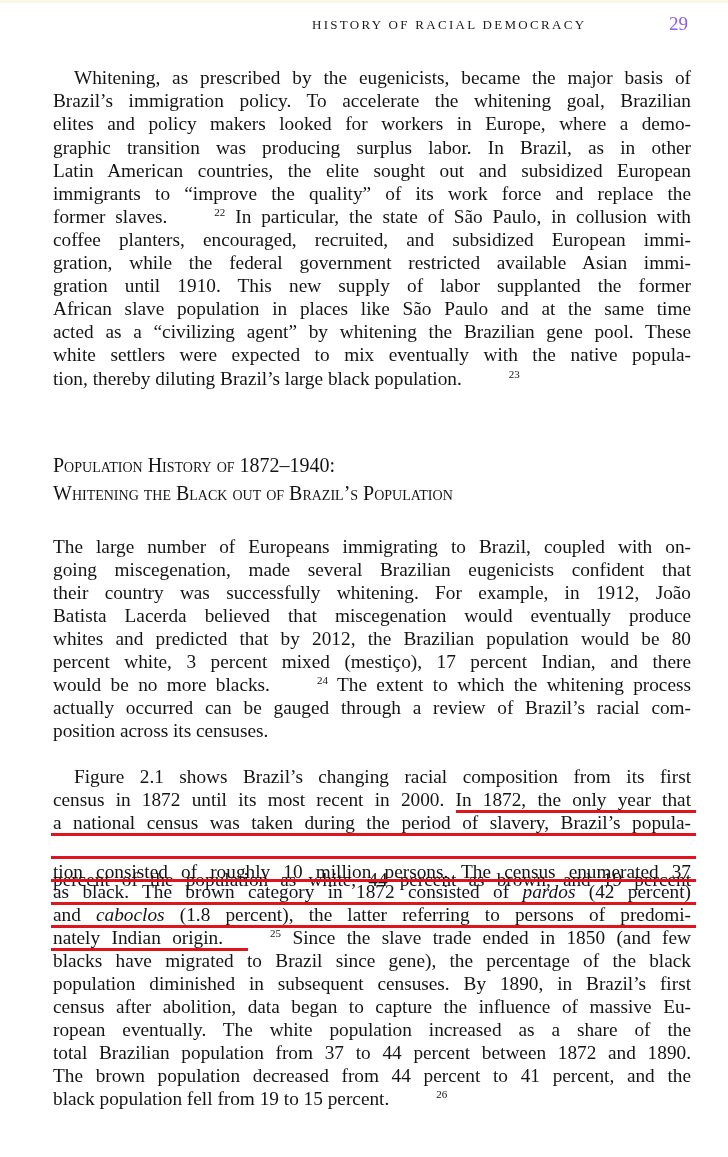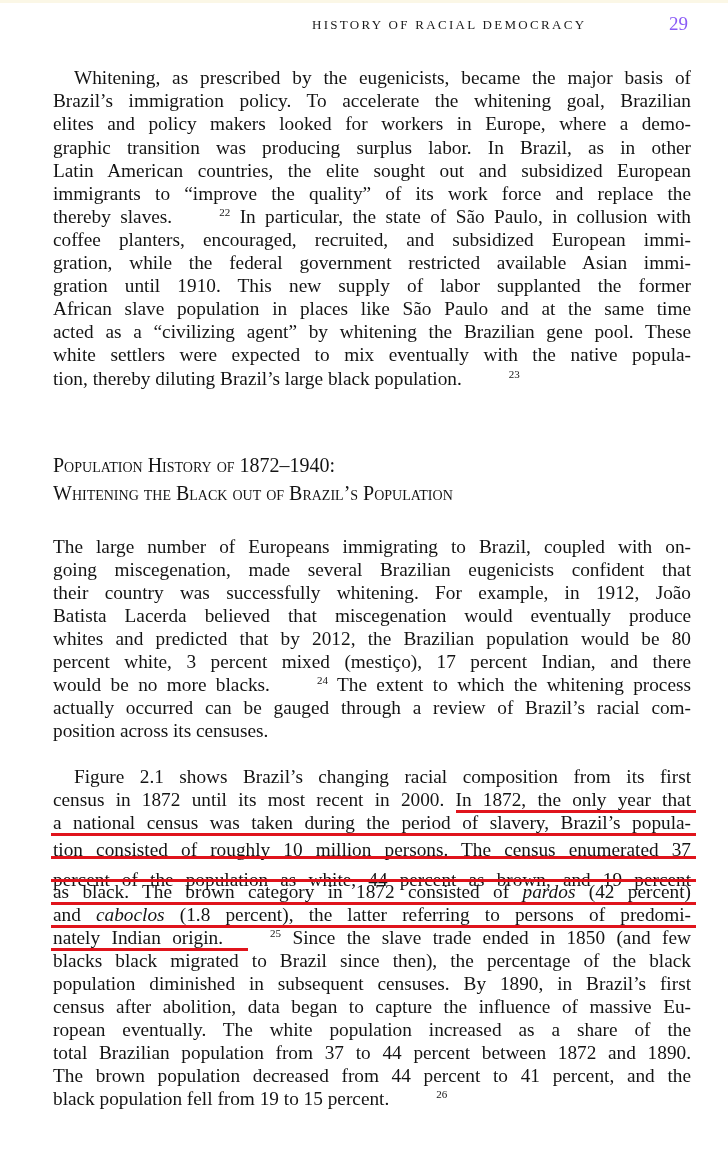--- a/index.html
+++ b/index.html
@@ -83,21 +83,21 @@
 <div class="running-head">HISTORY OF RACIAL DEMOCRACY</div>
 <div class="page-number">29</div>
 
 <div>
   <div class="line indent" style="top:66px">Whitening, as prescribed by the eugenicists, became the major basis of</div>
   <div class="line" style="top:89px">Brazil’s immigration policy. To accelerate the whitening goal, Brazilian</div>
   <div class="line" style="top:112px">elites and policy makers looked for workers in Europe, where a demo-</div>
   <div class="line" style="top:136px">graphic transition was producing surplus labor. In Brazil, as in other</div>
   <div class="line" style="top:159px">Latin American countries, the elite sought out and subsidized European</div>
   <div class="line" style="top:182px">immigrants to “improve the quality” of its work force and replace the</div>
-  <div class="line" style="top:205px"><span>thereby slaves.</span><sup>22</sup> <span>In particular, the state of São Paulo, in collusion with</span></div>
+  <div class="line" style="top:205px"><span>former slaves.</span><sup>22</sup> <span>In particular, the state of São Paulo, in collusion with</span></div>
   <div class="line" style="top:228px">coffee planters, encouraged, recruited, and subsidized European immi-</div>
   <div class="line" style="top:251px">gration, while the federal government restricted available Asian immi-</div>
   <div class="line" style="top:274px">gration until 1910. This new supply of labor supplanted the former</div>
   <div class="line" style="top:297px">African slave population in places like São Paulo and at the same time</div>
   <div class="line" style="top:320px">acted as a “civilizing agent” by whitening the Brazilian gene pool. These</div>
   <div class="line" style="top:343px">white settlers were expected to mix eventually with the native popula-</div>
   <div class="line last" style="top:367px"><span>tion, thereby diluting Brazil’s large black population.</span><sup>23</sup></div>
 </div>
 
 <div class="section-heading" style="top:452px">Population History of 1872–1940:</div>
@@ -112,26 +112,26 @@
   <div class="line" style="top:650px">percent white, 3 percent mixed (mestiço), 17 percent Indian, and there</div>
   <div class="line" style="top:673px"><span>would be no more blacks.</span><sup>24</sup> <span>The extent to which the whitening process</span></div>
   <div class="line" style="top:696px">actually occurred can be gauged through a review of Brazil’s racial com-</div>
   <div class="line last" style="top:719px">position across its censuses.</div>
 </div>
 
 <div>
   <div class="line indent" style="top:765px">Figure 2.1 shows Brazil’s changing racial composition from its first</div>
   <div class="line" style="top:788px"><span>census in 1872 until its most recent in 2000.</span> <span>In 1872, the only year that</span></div>
   <div class="line" style="top:811px">a national census was taken during the period of slavery, Brazil’s popula-</div>
-  <div class="line" style="top:838px">tion consisted of roughly 10 million persons. The census enumerated 37</div>
+  <div class="line" style="top:860px">tion consisted of roughly 10 million persons. The census enumerated 37</div>
   <div class="line" style="top:868px">percent of the population as white, 44 percent as brown, and 19 percent</div>
   <div class="line" style="top:880px"><span>as black. The brown category in 1872 consisted of</span> <i>pardos</i> <span>(42 percent)</span></div>
   <div class="line" style="top:903px"><span>and</span> <i>caboclos</i> <span>(1.8 percent), the latter referring to persons of predomi-</span></div>
   <div class="line" style="top:926px"><span>nately Indian origin.</span><sup>25</sup> <span>Since the slave trade ended in 1850 (and few</span></div>
-  <div class="line" style="top:949px">blacks black migrated to Brazil since then), the percentage of the black</div>
+  <div class="line" style="top:949px">blacks have migrated to Brazil since gene), the percentage of the black</div>
   <div class="line" style="top:972px">population diminished in subsequent censuses. By 1890, in Brazil’s first</div>
   <div class="line" style="top:995px">census after abolition, data began to capture the influence of massive Eu-</div>
   <div class="line" style="top:1018px">ropean eventually. The white population increased as a share of the</div>
   <div class="line" style="top:1041px">total Brazilian population from 37 to 44 percent between 1872 and 1890.</div>
   <div class="line" style="top:1064px">The brown population decreased from 44 percent to 41 percent, and the</div>
   <div class="line last" style="top:1087px"><span>black population fell from 19 to 15 percent.</span><sup>26</sup></div>
 </div>
 
 <div>
   <div class="underline-mark" style="left: 456px; top: 810px; width: 240px; background: rgb(224, 20, 28);"></div>

